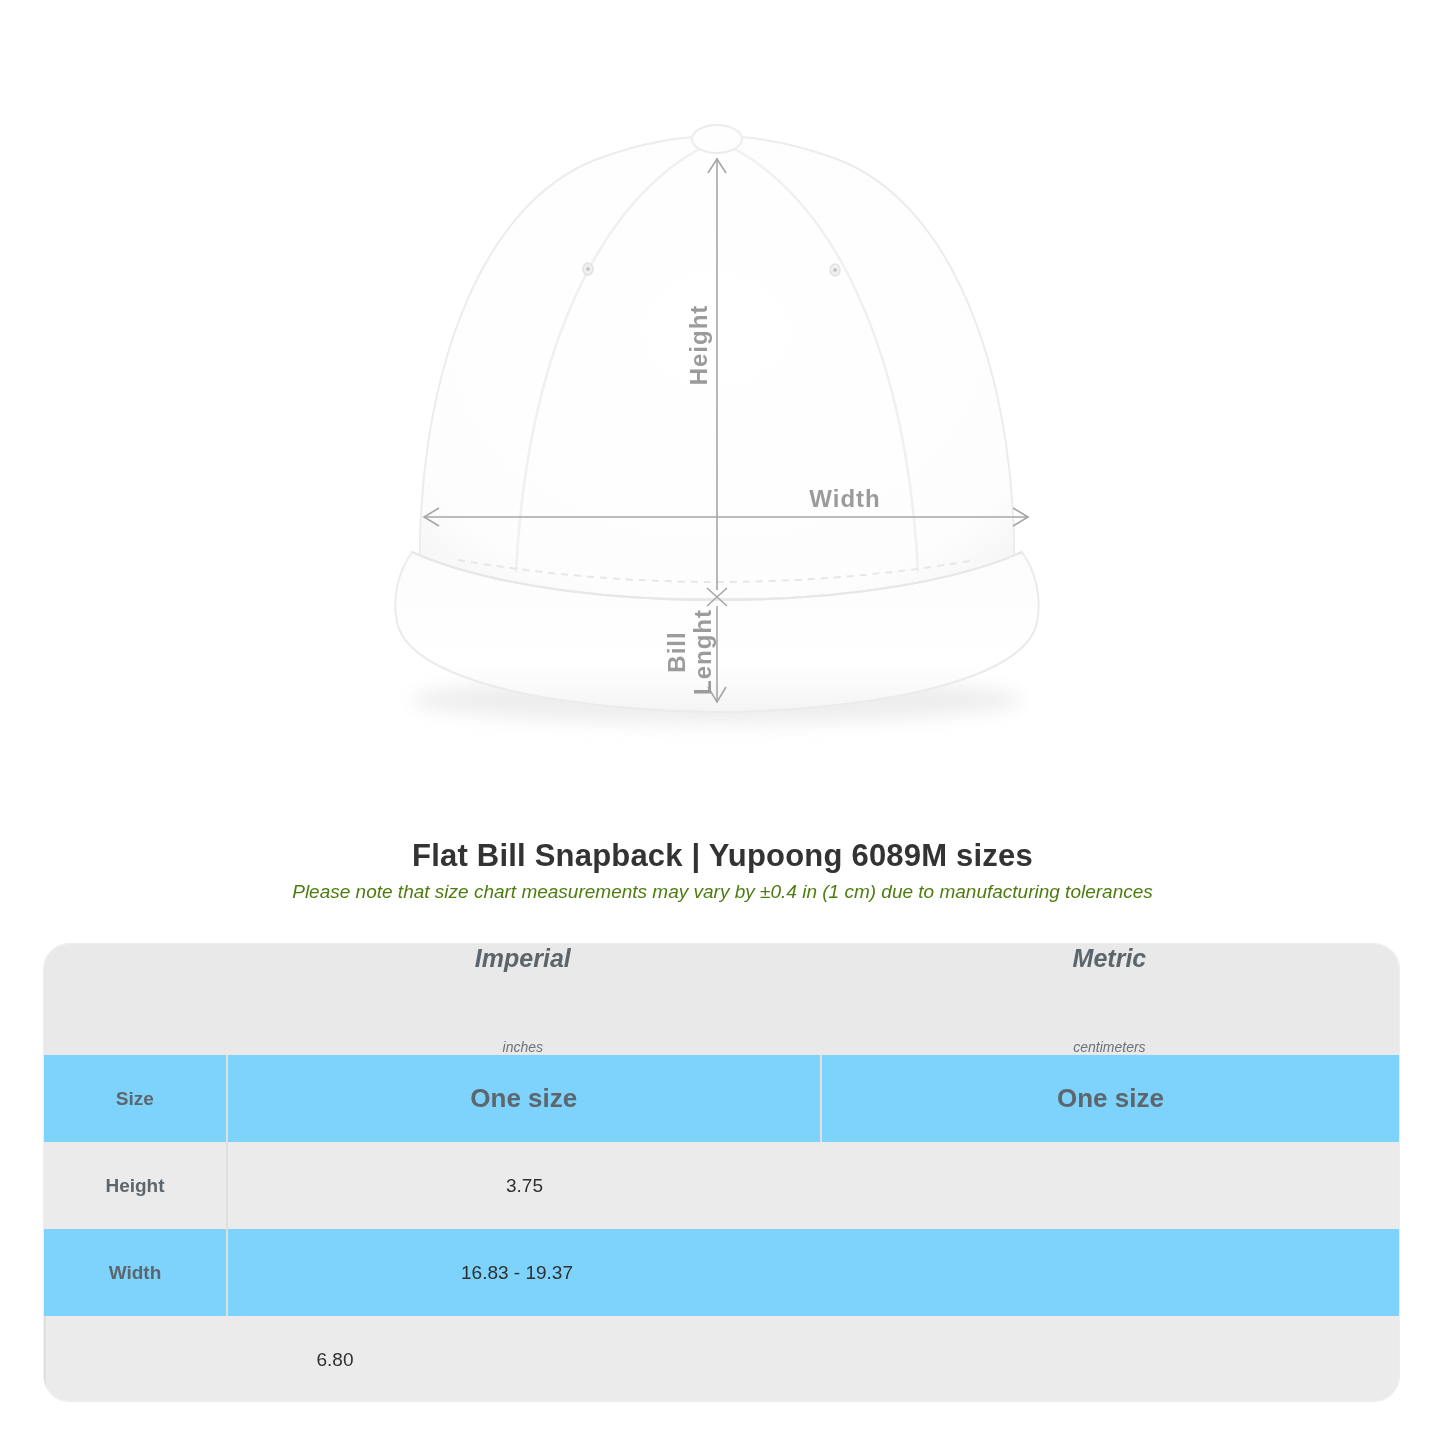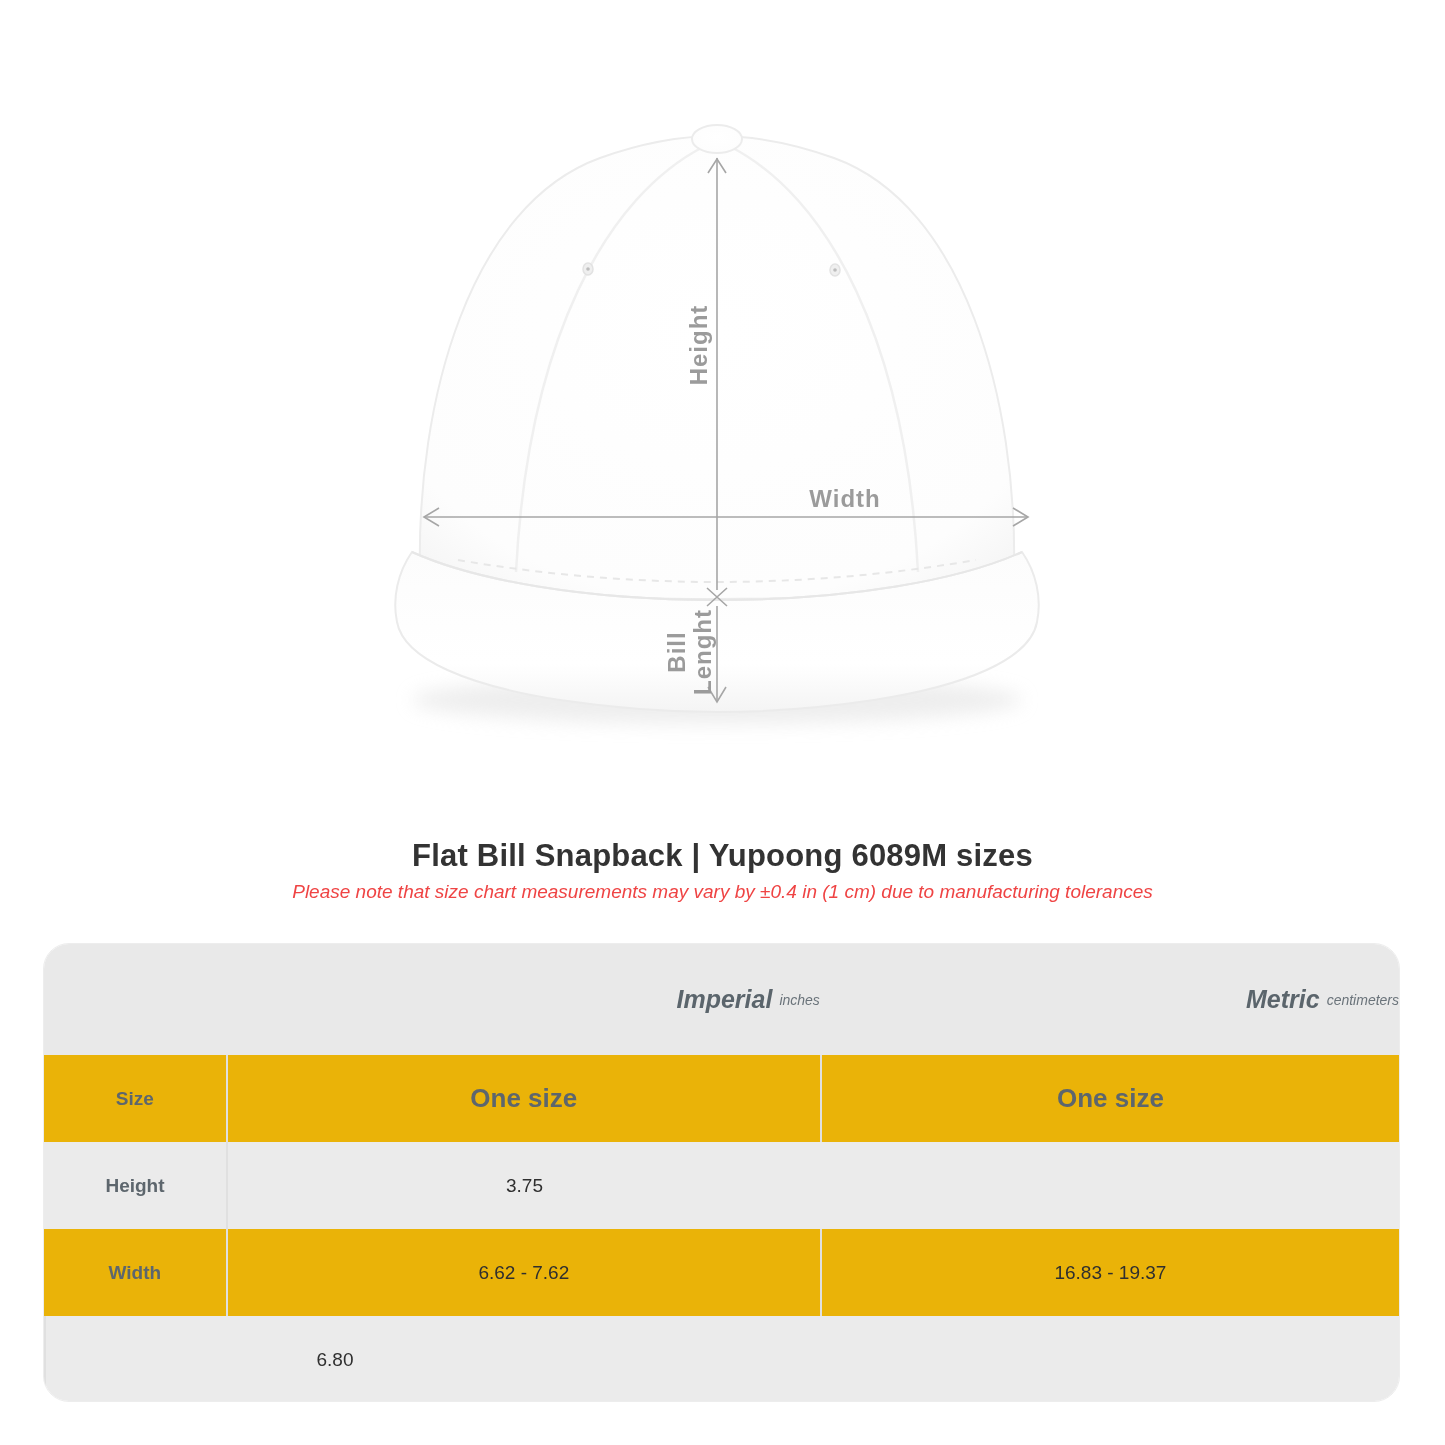--- a/index.html
+++ b/index.html
@@ -25,63 +25,63 @@
     color: #333333;
     letter-spacing: 0.2px;
   }
   .page-subtitle {
     position: absolute;
     top: 881px; left: 0;
     width: 100%;
     text-align: center;
     font-size: 19px;
     font-style: italic;
-    color: #ef4444;
+    color: #4d7c0f;
   }
   .size-table {
     position: absolute;
     top: 943px; left: 43px;
     width: 1357px;
     height: 459px;
     border-radius: 26px;
     overflow: hidden;
     border: 1px solid #ededed;
     box-sizing: border-box;
   }
   .table-header {
     display: flex;
     height: 111px;
     background: #e9e9e9;
   }
   .th-spacer { width: 182px; }
   .col-group {
     display: flex;
-    flex-direction: row;
+    flex-direction: column;
     align-items: center;
-    justify-content: flex-end;
+    justify-content: space-between;
     gap: 7px;
   }
   .col-imperial { width: 595px; }
   .col-metric   { width: 580px; }
   .col-label {
     font-size: 25px;
     font-weight: bold;
     font-style: italic;
     color: #5b656c;
   }
   .col-sublabel {
     font-size: 14px;
     font-style: italic;
     color: #6a737a;
   }
   .table-row {
     display: flex;
     height: 87px;
   }
-  .row-white { background: #eab308; }
+  .row-white { background: #7dd3fc; }
   .row-gray  { background: #ebebeb; }
   .cell {
     display: flex;
     align-items: center;
     justify-content: center;
     box-sizing: border-box;
   }
   .cell-label {
     width: 182px;
     font-size: 19px;
@@ -194,21 +194,20 @@
       <div class="cell cell-metric cell-value-bold">One size</div>
     </div>
 
     <div class="table-row row-gray">
       <div class="cell cell-label">Height</div>
       <div class="cell cell-imperial cell-value">3.75</div>
     </div>
 
     <div class="table-row row-white">
       <div class="cell cell-label">Width</div>
-      <div class="cell cell-imperial cell-value">6.62 - 7.62</div>
       <div class="cell cell-metric cell-value">16.83 - 19.37</div>
     </div>
 
     <div class="table-row row-gray">
       <div class="cell cell-metric cell-value">6.80</div>
     </div>
 
   </div>
 </div>
 

